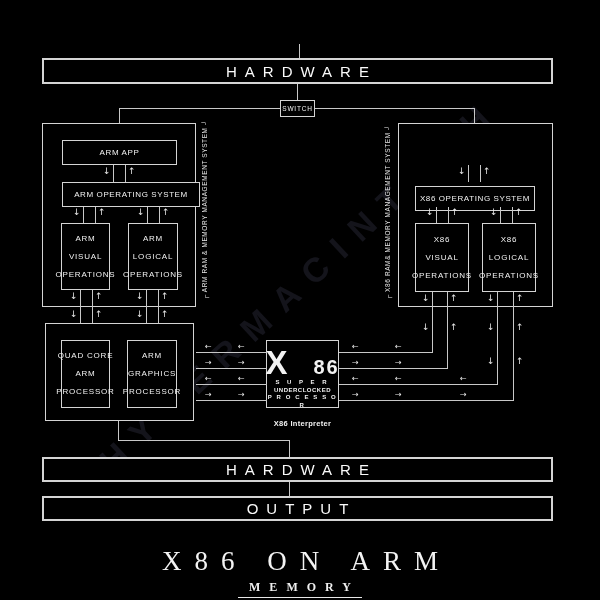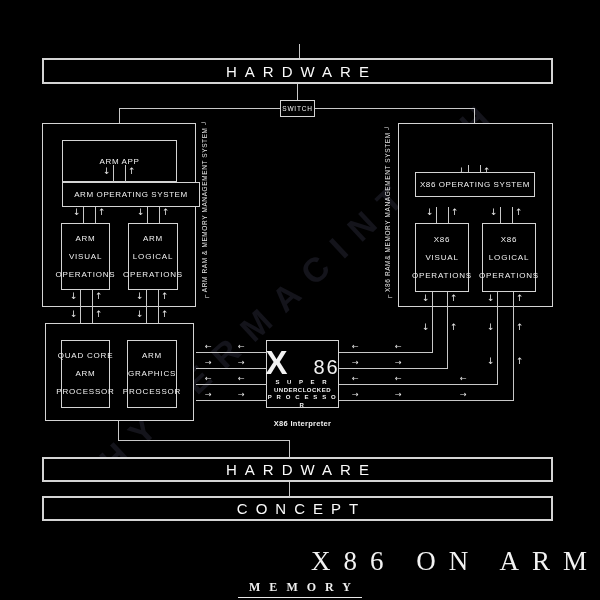--- a/index.html
+++ b/index.html
@@ -15,21 +15,21 @@
   .hline,.vline{position:absolute;background:#c8c8c8;}
   .hline{height:1px;}
   .vline{width:1px;}
   .arrow{position:absolute;font-size:9px;line-height:1;color:#e8e8e8;font-family:"DejaVu Sans",sans-serif;}
   .harrow{font-size:8px;}
   .vert-label{position:absolute;transform:rotate(-90deg);font-size:6.5px;letter-spacing:0.6px;
               color:#e6e6e6;white-space:nowrap;text-align:center;}
   .interp{flex-direction:column;border-width:1.5px;justify-content:flex-start;padding-top:5px;}
   .xi-row{display:flex;align-items:baseline;line-height:1;}
   .xi-x{font-size:33px;font-weight:bold;letter-spacing:0;}
-  .xi-86{font-size:20px;font-weight:normal;letter-spacing:2px;margin-left:26px;}
+  .xi-86{font-size:20px;font-weight:bold;letter-spacing:2px;margin-left:26px;}
   .xi-sub{font-size:6px;line-height:7.5px;letter-spacing:0.5px;font-weight:bold;}
   .xi-super{letter-spacing:3px;}
   .xi-proc{letter-spacing:1.6px;}
   .xi-badge{font-size:7.5px;font-weight:bold;margin-top:10px;letter-spacing:0.3px;}
   .footer-title{position:absolute;left:0;width:600px;text-align:center;
                 font-family:"Liberation Serif",serif;font-size:27px;letter-spacing:13px;
                 padding-left:13px;color:#f3f3f3;box-sizing:border-box;}
   .footer-sub-wrap{position:absolute;left:0;width:600px;text-align:center;}
   .footer-sub{display:inline-block;font-family:"Liberation Serif",serif;font-size:12px;font-weight:bold;
               letter-spacing:9px;padding:0 2px 2px 11px;border-bottom:1px solid #e8e8e8;color:#efefef;}
@@ -52,21 +52,21 @@
 
   <div class="box switch-lbl" style="left:280px;top:100px;width:35px;height:17px;">
       <span>SWITCH</span>
     </div>
   <div class="hline" style="left:119px;top:108px;width:161px;"></div>
   <div class="vline" style="left:119px;top:108px;height:32px;"></div>
   <div class="hline" style="left:315px;top:108px;width:159px;"></div>
   <div class="vline" style="left:474px;top:108px;height:34px;"></div>
 
   <div class="box group" style="left:42px;top:123px;width:154px;height:184px;"></div>
-  <div class="box small-lbl" style="left:62px;top:140px;width:115px;height:42px;">
+  <div class="box small-lbl" style="left:62px;top:140px;width:115px;height:25px;">
       <span>ARM APP</span>
     </div>
   <div class="vline" style="left:113px;top:165px;height:17px;"></div>
   <div class="vline" style="left:125px;top:165px;height:17px;"></div>
   <span class="arrow" style="left:103px;top:167px;">↓</span>
   <span class="arrow" style="left:128px;top:167px;">↑</span>
   <div class="box small-lbl" style="left:62px;top:182px;width:138px;height:25px;">
       <span>ARM OPERATING SYSTEM</span>
     </div>
   <div class="vline" style="left:83px;top:207px;height:16px;"></div>
@@ -96,21 +96,21 @@
   <span class="arrow" style="left:70px;top:310px;">↓</span>
   <span class="arrow" style="left:95px;top:310px;">↑</span>
   <span class="arrow" style="left:136px;top:310px;">↓</span>
   <span class="arrow" style="left:161px;top:310px;">↑</span>
 
   <div class="box group" style="left:398px;top:123px;width:155px;height:184px;"></div>
   <div class="vline" style="left:468px;top:165px;height:17px;"></div>
   <div class="vline" style="left:480px;top:165px;height:17px;"></div>
   <span class="arrow" style="left:458px;top:167px;">↓</span>
   <span class="arrow" style="left:483px;top:167px;">↑</span>
-  <div class="box small-lbl" style="left:415px;top:172px;width:120px;height:25px;">
+  <div class="box small-lbl" style="left:415px;top:186px;width:120px;height:25px;">
       <span>X86 OPERATING SYSTEM</span>
     </div>
   <div class="vline" style="left:436px;top:207px;height:16px;"></div>
   <div class="vline" style="left:448px;top:207px;height:16px;"></div>
   <div class="vline" style="left:500px;top:207px;height:16px;"></div>
   <div class="vline" style="left:512px;top:207px;height:16px;"></div>
   <span class="arrow" style="left:426px;top:208px;">↓</span>
   <span class="arrow" style="left:451px;top:208px;">↑</span>
   <span class="arrow" style="left:490px;top:208px;">↓</span>
   <span class="arrow" style="left:515px;top:208px;">↑</span>
@@ -188,21 +188,21 @@
 
   <div class="vline" style="left:118px;top:421px;height:19px;"></div>
   <div class="hline" style="left:118px;top:440px;width:171px;"></div>
   <div class="vline" style="left:289px;top:440px;height:17px;"></div>
 
   <div class="box wide" style="left:42px;top:457px;width:511px;height:25px;">
       <span>HARDWARE</span>
     </div>
   <div class="vline" style="left:289px;top:482px;height:14px;"></div>
   <div class="box wide" style="left:42px;top:496px;width:511px;height:25px;">
-      <span>CONCEPT</span>
-    </div>
-
-  <div class="footer-title" style="top:546px;text-align:right;">X86 ON ARM</div>
+      <span>OUTPUT</span>
+    </div>
+
+  <div class="footer-title" style="top:546px;">X86 ON ARM</div>
   <div class="footer-sub-wrap" style="top:577px;">
     <span class="footer-sub">MEMORY</span>
   </div>
 
 </div>
 
 </body></html>

